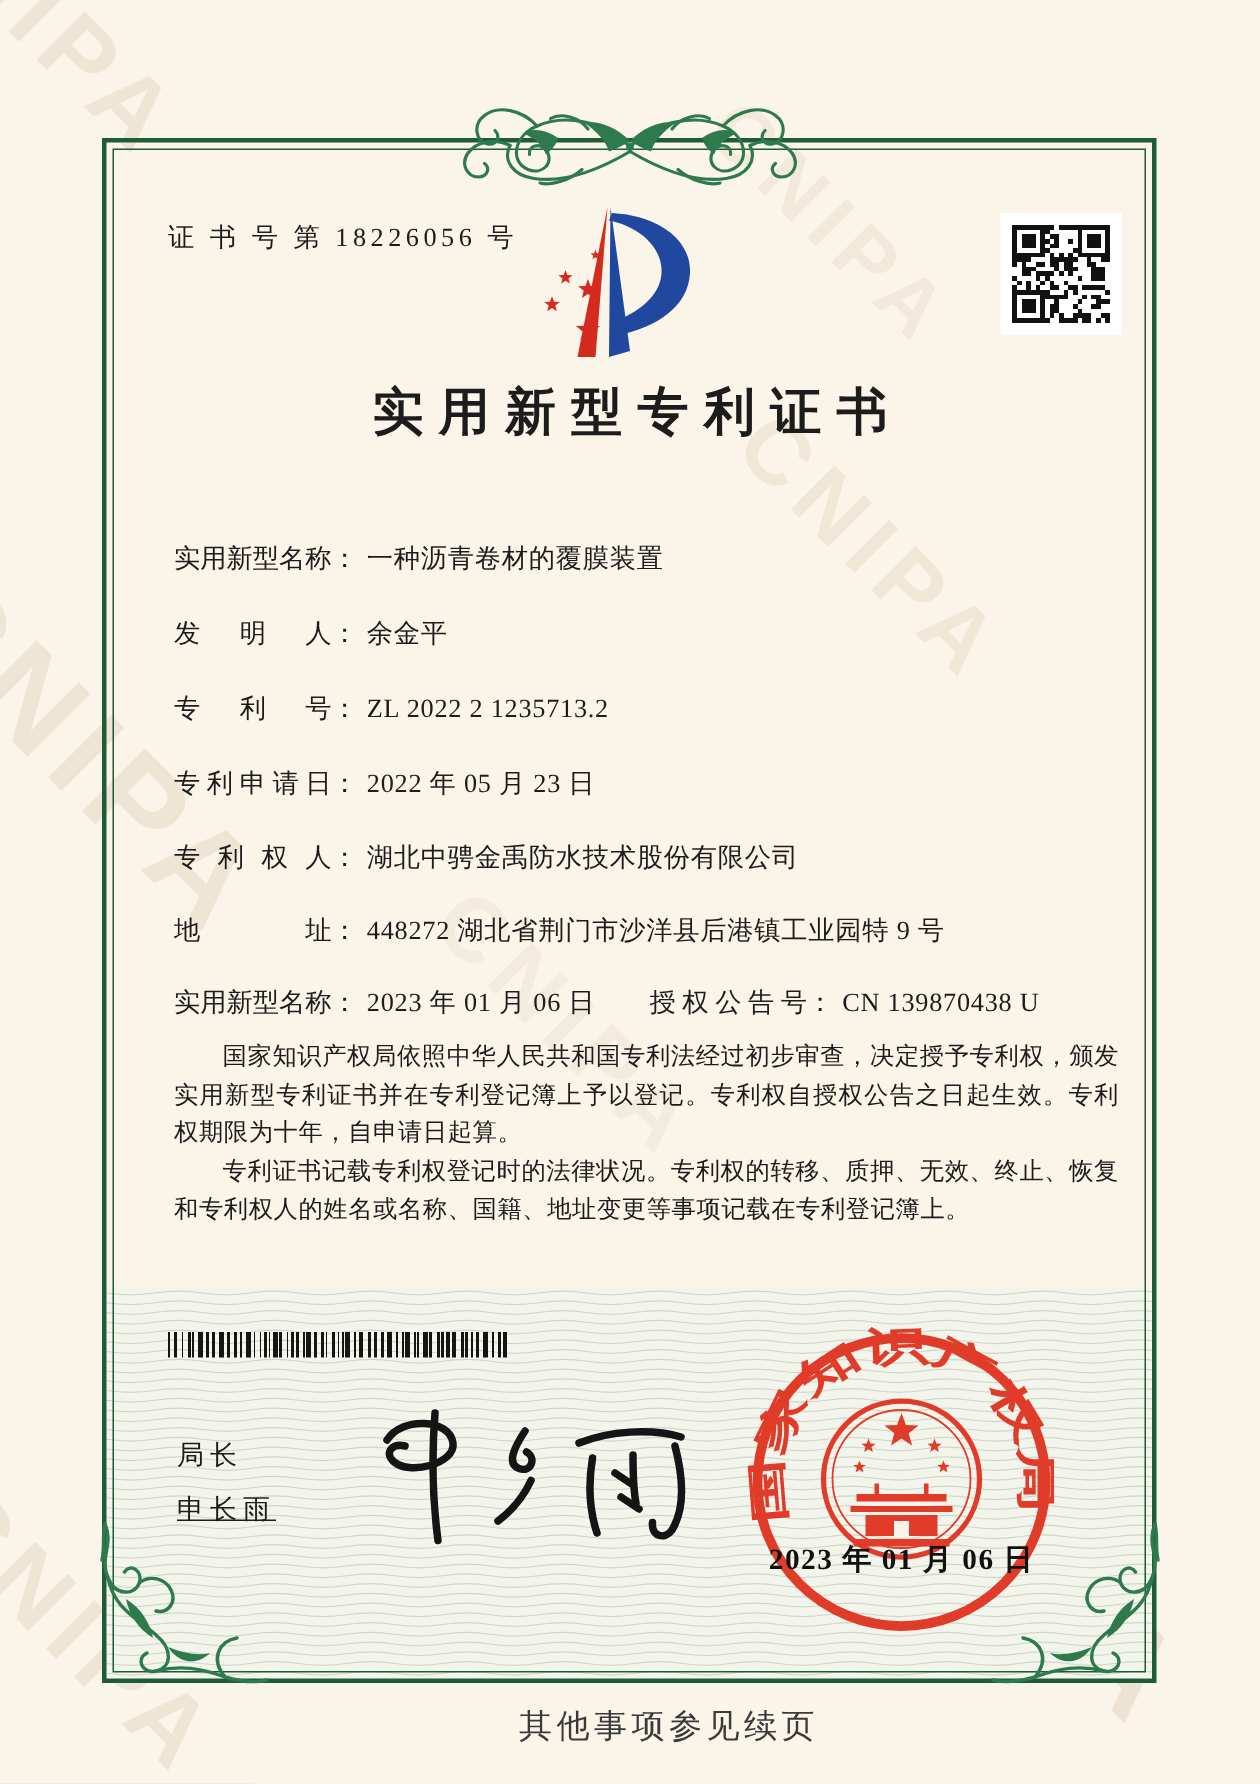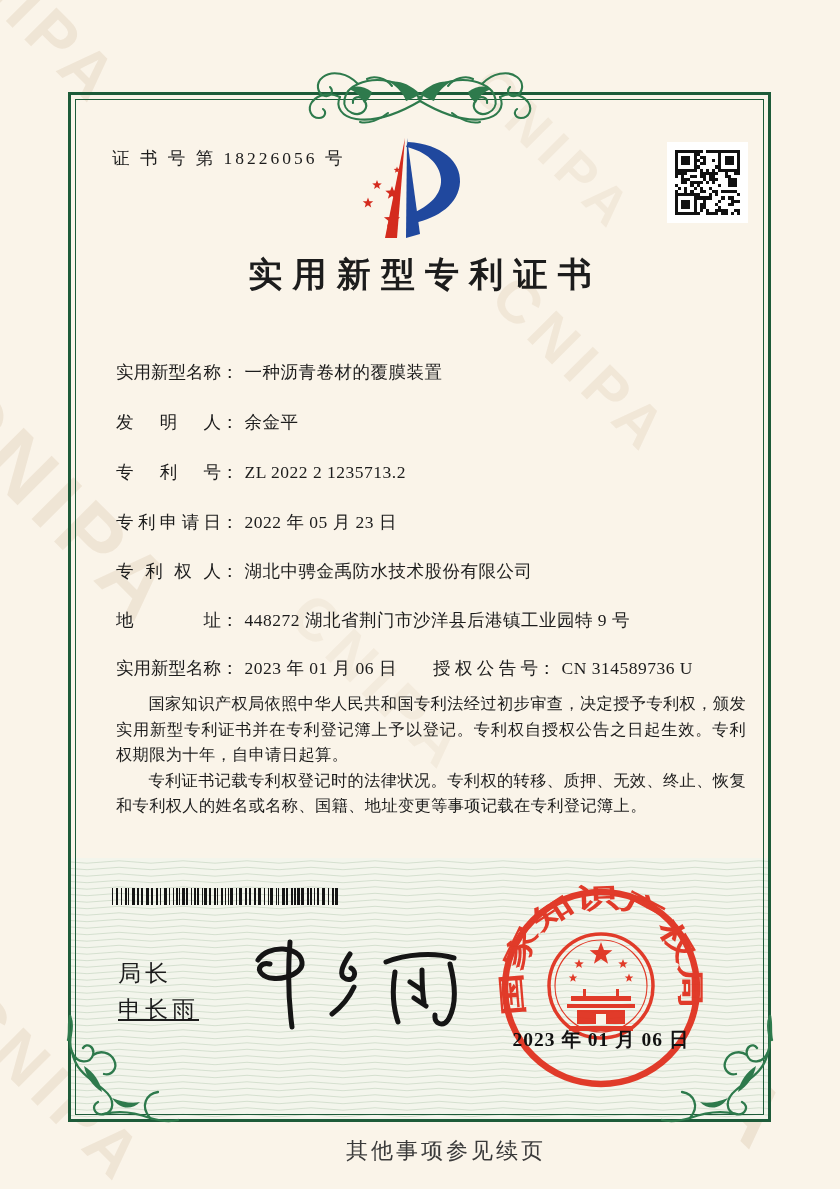--- a/index.html
+++ b/index.html
@@ -41,21 +41,21 @@
   .frow{position:absolute;left:116px;width:640px;font-size:17.5px;z-index:5;white-space:nowrap;}
   .flabel{display:inline-block;width:105px;text-align:justify;text-align-last:justify;vertical-align:top;}
   .fvalue{margin-left:6px;letter-spacing:.5px;}
   .fpair2{position:absolute;left:317px;top:0;}
   .r1{top:360px;} .r2{top:410px;} .r3{top:460px;} .r4{top:510px;}
   .r5{top:559px;} .r6{top:608px;} .r7{top:656px;}
   .body-text{position:absolute;left:116px;top:692px;width:630px;font-size:16.2px;line-height:25.5px;
              text-align:justify;z-index:5;}
   .body-text p{text-indent:2em;letter-spacing:.4px;}
   .barcode{position:absolute;left:112px;top:888px;z-index:5;}
-  .signer{position:absolute;left:118px;z-index:6;font-size:23px;letter-spacing:4px;}
+  .signer{position:absolute;left:118px;z-index:6;font-size:18px;letter-spacing:4px;}
   .signer-title{top:958px;} .signer-name{top:994px;text-decoration:underline;}
   .sig{position:absolute;left:238px;top:932px;z-index:6;}
   .seal{position:absolute;left:495px;top:884px;z-index:7;opacity:.94;}
   .seal-date{position:absolute;left:495px;top:1026px;width:212px;text-align:center;font-size:19.5px;
              letter-spacing:1px;color:#111;z-index:8;font-weight:bold;}
   .page-footer{position:absolute;left:70px;top:1086px;width:700px;text-align:center;font-size:14.5px;
                letter-spacing:2px;z-index:6;}
   .cont-note{position:absolute;left:0;top:1136px;width:840px;text-align:center;font-size:22px;
              letter-spacing:3px;color:#3a3a3a;z-index:5;margin-left:26px;}
 </style>
@@ -421,21 +421,21 @@
   </div>
   <div class="frow r5">
     <span class="flabel">专利权人</span><span>：</span><span class="fvalue">湖北中骋金禹防水技术股份有限公司</span>
   </div>
   <div class="frow r6">
     <span class="flabel">地址</span><span>：</span><span class="fvalue">448272 湖北省荆门市沙洋县后港镇工业园特 9 号</span>
   </div>
   <div class="frow r7">
     <span class="flabel">实用新型名称</span><span>：</span><span class="fvalue">2023 年 01 月 06 日</span>
     <span class="fpair2">
-      <span class="flabel">授权公告号</span><span>：</span><span class="fvalue">CN 314589736 U</span>
+      <span class="flabel">授权公告号</span><span>：</span><span class="fvalue">CN 139870438 U</span>
     </span>
   </div>
 
   <div class="body-text">
     <p>国家知识产权局依照中华人民共和国专利法经过初步审查，决定授予专利权，颁发实用新型专利证书并在专利登记簿上予以登记。专利权自授权公告之日起生效。专利权期限为十年，自申请日起算。</p>
     <p>专利证书记载专利权登记时的法律状况。专利权的转移、质押、无效、终止、恢复和专利权人的姓名或名称、国籍、地址变更等事项记载在专利登记簿上。</p>
   </div>
 
   <svg class="barcode" id="bc-svg" width="228" height="17" shape-rendering="crispEdges">
       <rect x="0" y="0" width="1" height="17" fill="#151515"></rect>

